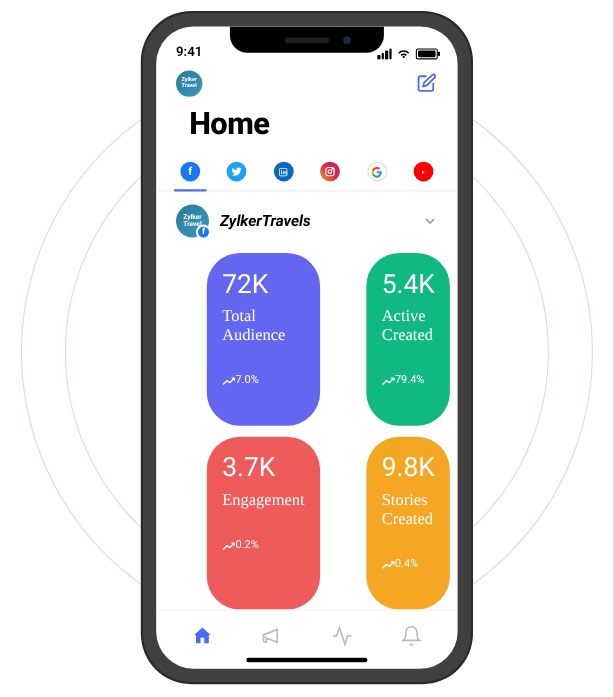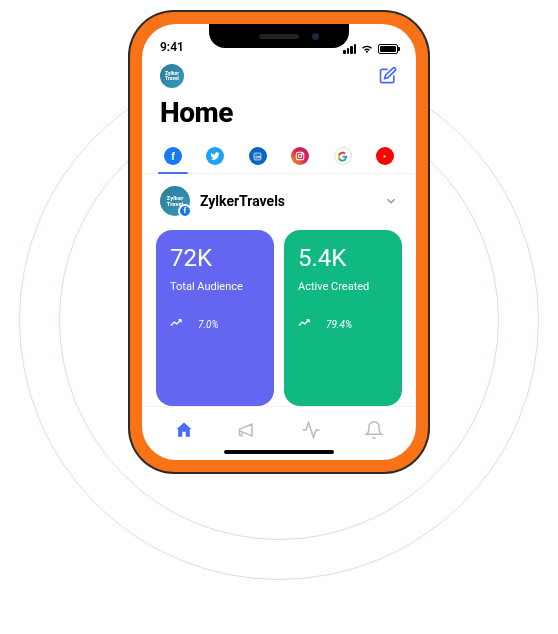--- a/index.html
+++ b/index.html
@@ -26,22 +26,22 @@
       height: 440px;
       top: 100px;
       left: 59px;
     }
     .phone {
       position: absolute;
       left: 50%;
       transform: translateX(-50%);
       top: 12px;
       width: 298px;
-      height: 460px;
-      background: #f97316;
+      height: 608px;
+      background: #404040;
       border-radius: 44px;
       padding: 12px;
       z-index: 1;
       box-shadow: 0 0 0 2px #2a2a2a;
     }
     .screen {
       width: 100%;
       height: 100%;
       background: #fff;
       border-radius: 34px;
@@ -102,20 +102,21 @@
       font-weight: bold;
       text-align: center;
       line-height: 1;
     }
     .compose-icon { color: #4a6cf7; }
     .title {
       font-size: 28px;
       font-weight: 800;
       padding: 4px 18px 10px;
       letter-spacing: -0.5px;
+      margin-left: 12px;
     }
     .tabs {
       display: flex;
       justify-content: space-between;
       padding: 0 18px;
       border-bottom: 1px solid #eee;
     }
     .tab {
       padding: 8px 4px;
       display: flex;
@@ -175,41 +176,42 @@
       border-radius: 50%;
       background: #1877f2;
       border: 2px solid #fff;
       display: flex;
       align-items: center;
       justify-content: center;
       color: #fff;
       font-size: 8px;
       font-weight: bold;
     }
-    .account-name { font-size: 14px; font-weight: 700; }
+    .account-name { font-size: 14px; font-weight: 700; font-style: italic; }
     .account-down { margin-left: auto; color: #999; }
     .cards {
       display: grid;
       grid-template-columns: 1fr 1fr;
       gap: 10px;
       padding: 0 14px;
       flex: 1;
     }
     .card {
-      border-radius: 16px;
+      border-radius: 30px;
       padding: 14px 14px;
       color: #fff;
       display: flex;
       flex-direction: column;
       gap: 8px;
       min-height: 148px;
+      margin-left: 32px;
     }
     .card-value { font-size: 24px; font-weight: 400; }
-    .card-label { font-size: 11px; font-weight: 400; }
-    .card-trend { font-size: 10px; display: flex; align-items: flex-start; gap: 16px; margin-top: 18px; font-style: italic; }
+    .card-label { font-size: 15px; font-weight: 400; font-family: Liberation Serif, serif; }
+    .card-trend { font-size: 10px; display: flex; align-items: flex-end; gap: 0; margin-top: 18px; }
     .c1 { background: #6366f1; }
     .c2 { background: #10b981; }
     .c3 { background: #ef5a5a; }
     .c4 { background: #f5a623; }
     .bottom-nav {
       height: 54px;
       display: flex;
       justify-content: space-around;
       align-items: center;
       padding: 0 10px 4px;
@@ -343,20 +345,40 @@
       <div class="card c2">
         <div class="card-value">5.4K</div>
         <div class="card-label">Active Created</div>
         <div class="card-trend">
           <svg width="12" height="8" viewBox="0 0 14 8" fill="none" stroke="#fff" stroke-width="1.5">
               <path d="M1 7l4-4 3 2 5-5m0 0h-3m3 0v3"></path>
             </svg>
           <span>79.4%</span>
         </div>
       </div>
+      <div class="card c3">
+        <div class="card-value">3.7K</div>
+        <div class="card-label">Engagement</div>
+        <div class="card-trend">
+          <svg width="12" height="8" viewBox="0 0 14 8" fill="none" stroke="#fff" stroke-width="1.5">
+              <path d="M1 7l4-4 3 2 5-5m0 0h-3m3 0v3"></path>
+            </svg>
+          <span>0.2%</span>
+        </div>
+      </div>
+      <div class="card c4">
+        <div class="card-value">9.8K</div>
+        <div class="card-label">Stories Created</div>
+        <div class="card-trend">
+          <svg width="12" height="8" viewBox="0 0 14 8" fill="none" stroke="#fff" stroke-width="1.5">
+              <path d="M1 7l4-4 3 2 5-5m0 0h-3m3 0v3"></path>
+            </svg>
+          <span>0.4%</span>
+        </div>
+      </div>
     </div>
 
     <div class="bottom-nav">
       <div class="nav-item active">
         <svg width="20" height="20" viewBox="0 0 24 24" fill="currentColor">
             <path d="M12 3l9 8h-2v9h-5v-6h-4v6H5v-9H3l9-8z"></path>
           </svg>
       </div>
       <div class="nav-item">
         <svg width="20" height="20" viewBox="0 0 24 24" fill="none" stroke="currentColor" stroke-width="1.8">

